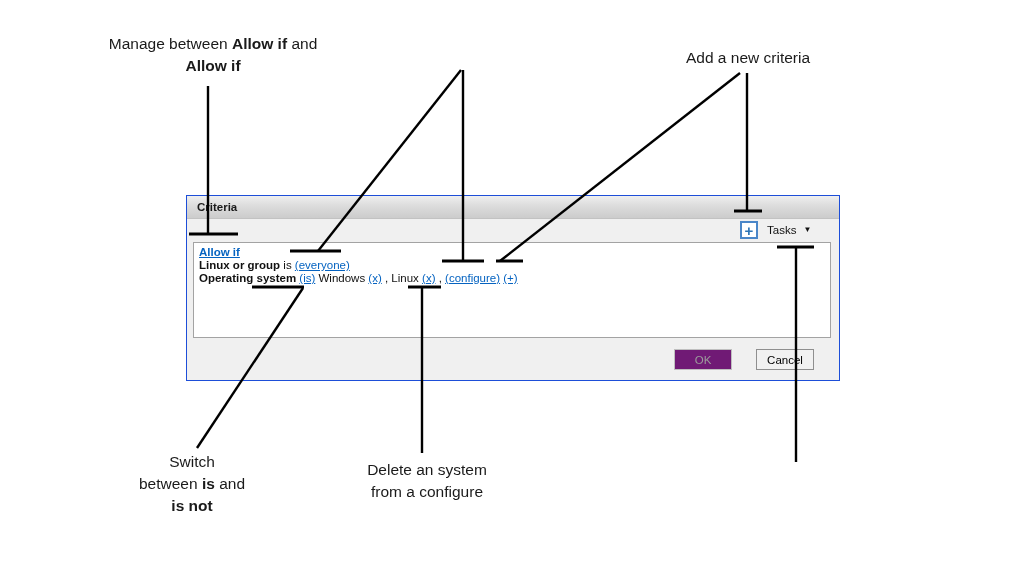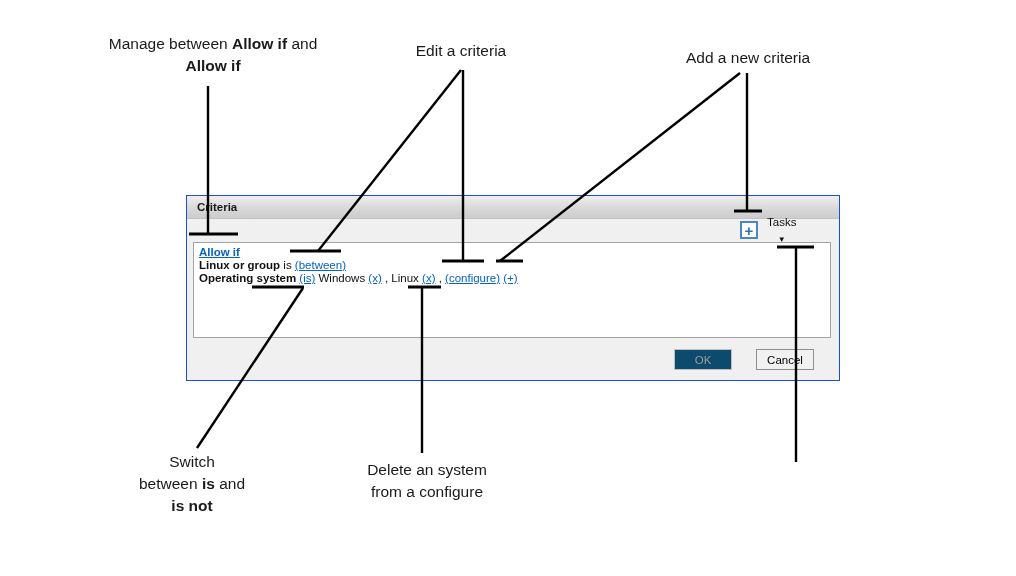--- a/index.html
+++ b/index.html
@@ -31,39 +31,39 @@
   }
   .toolbar{
     position:absolute;left:553px;top:23px;height:21px;
     display:flex;align-items:center;gap:9px;
   }
   .plus-btn{
     width:18px;height:18px;background:#ffffff;border:2px solid #4a86c8;
     color:var(--plus-blue,#2e75b6);font-size:15px;font-weight:bold;line-height:15px;
     text-align:center;box-sizing:border-box;cursor:pointer;
   }
-  .tasks-btn{display:flex;align-items:center;gap:7px;cursor:pointer;flex-direction:column;}
+  .tasks-btn{display:flex;align-items:center;gap:7px;cursor:pointer;}
   .tasks-label{font-size:11.5px;color:#111;}
   .tasks-arrow{font-size:8px;color:#111;}
   .content-box{
     position:absolute;left:6px;top:46px;width:638px;height:96px;
     background:#ffffff;border:1px solid #a3a3a3;box-sizing:border-box;
     padding:3px 5px;
   }
   .criteria-row{font-size:11.5px;line-height:13px;color:#111;white-space:nowrap;}
   .seg-bold{font-weight:bold;}
   .seg-plain{font-weight:normal;}
   .seg-link{color:var(--link-blue,#0563c1);text-decoration:underline;cursor:pointer;}
   .seg-link-bold{color:var(--link-blue,#0563c1);text-decoration:underline;font-weight:bold;cursor:pointer;}
   .btn{
     position:absolute;top:153px;width:58px;height:21px;
     font-size:11.5px;text-align:center;line-height:19px;box-sizing:border-box;
     font-family:"Liberation Sans",sans-serif;
   }
-  .btn-ok{left:487px;background:#0c4a6e;border:1px solid #bfbfbf;color:#9c9c9c;}
+  .btn-ok{left:487px;background:#701a75;border:1px solid #bfbfbf;color:#9c9c9c;}
   .btn-cancel{left:569px;background:#f1f1f1;border:1px solid #8f8f8f;color:#000;cursor:pointer;}
 </style>
 </head>
 <body>
 
 <div class="canvas">
 
   <div class="dialog">
     <div class="dialog-header">
       <span class="dialog-title">Criteria</span>
@@ -74,21 +74,21 @@
         <span>+</span>
       </div>
       <div class="tasks-btn">
         <span class="tasks-label">Tasks</span>
         <span class="tasks-arrow">▼</span>
       </div>
     </div>
 
     <div class="content-box">
         <div class="criteria-row"><span class="seg-link-bold">Allow if</span></div>
-        <div class="criteria-row"><span class="seg-bold">Linux or group</span><span class="seg-plain"> is </span><span class="seg-link">(between)</span></div>
+        <div class="criteria-row"><span class="seg-bold">Linux or group</span><span class="seg-plain"> is </span><span class="seg-link">(everyone)</span></div>
         <div class="criteria-row"><span class="seg-bold">Operating system </span><span class="seg-link">(is)</span><span class="seg-plain"> Windows </span><span class="seg-link">(x)</span><span class="seg-plain"> , Linux </span><span class="seg-link">(x)</span><span class="seg-plain"> , </span><span class="seg-link">(configure)</span><span class="seg-plain"> </span><span class="seg-link">(+)</span></div>
       </div>
 
     <button class="btn btn-ok" disabled="">OK</button>
     <button class="btn btn-cancel">Cancel</button>
   </div>
 
   <svg class="lines" width="1016" height="576" viewBox="0 0 1016 576" xmlns="http://www.w3.org/2000/svg">
     <g stroke="#000000" fill="none">
       <g>
@@ -124,23 +124,20 @@
         <line x1="777" y1="247" x2="814" y2="247" stroke-width="3"></line>
       </g>
     </g>
   </svg>
 
   <div class="callout" style="left:85px;top:33px;width:256px;">
     <span>Manage between </span><b>Allow if</b><span> and</span><br>
     <b>Allow if</b>
   </div>
 
-  <div class="callout" style="left:391px;top:40px;width:140px;">
-    <span>Edit a criteria</span>
-  </div>
 
   <div class="callout" style="left:112px;top:451px;width:160px;">
     <span>Switch</span><br>
     <span>between </span><b>is</b><span> and</span><br>
     <b>is not</b>
   </div>
 
   <div class="callout" style="left:666px;top:47px;width:164px;">
     <span>Add a new criteria</span>
   </div>

